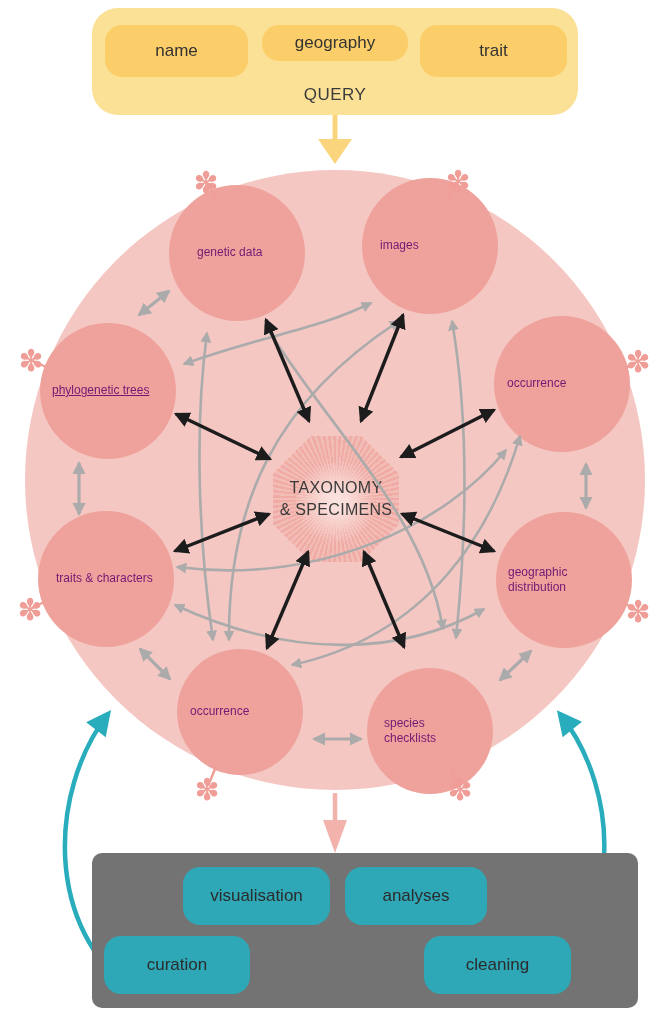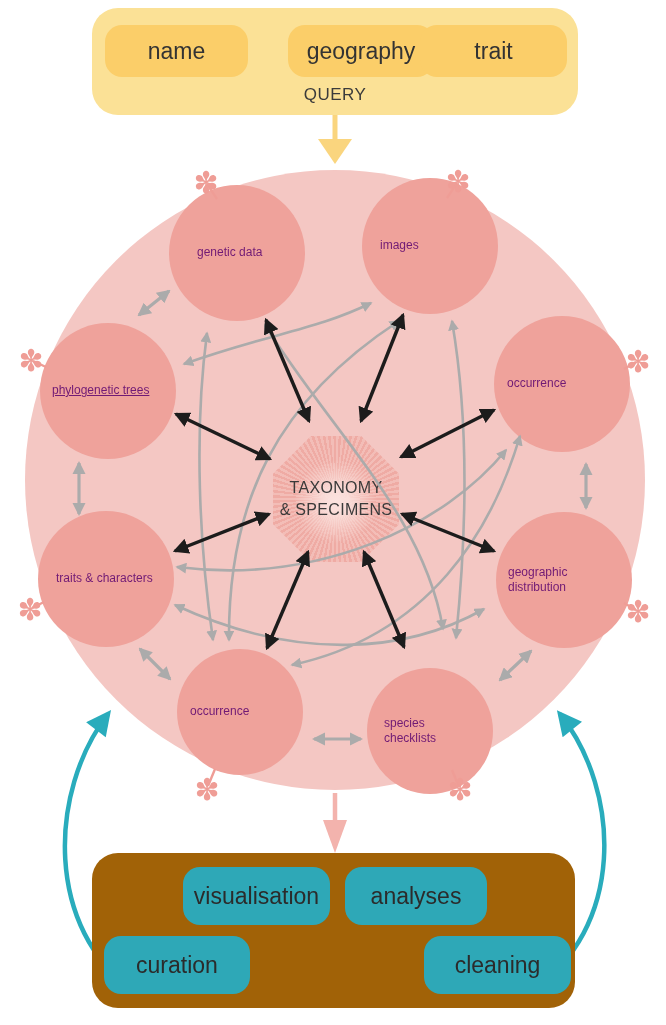--- a/index.html
+++ b/index.html
@@ -3,24 +3,24 @@
 <meta charset="utf-8">
 <style>
   html,body{margin:0;padding:0;background:#ffffff;}
   #stage{
     position:relative;width:666px;height:1025px;background:#ffffff;overflow:hidden;
     font-family:"Liberation Sans", sans-serif;color:#3b3b3b;
   }
   
   .panel{position:absolute;border-radius:26px;}
   #query-panel{left:92px;top:8px;width:486px;height:107px;background:#FBE196;}
-  #process-panel{left:92px;top:853px;width:483px;height:155px;background:#a16207;}
+  #process-panel{left:92px;top:853px;width:546px;height:155px;background:#737373;border-radius:10px;}
   .pill{
     position:absolute;border-radius:17px;display:flex;align-items:center;justify-content:center;
-    font-size:23px;color:#333333;
+    font-size:17px;color:#333333;
   }
   .pill.yellow{background:#FBCE69;}
   .pill.teal{background:#2EA8B7;color:#2b2b2b;}
   .panel-caption{
     position:absolute;left:0;width:100%;text-align:center;font-size:17px;
     letter-spacing:0.5px;color:#3b3b3b;
   }
   
   #hub-circle{
     position:absolute;left:25px;top:170px;width:620px;height:620px;border-radius:50%;
@@ -156,21 +156,21 @@
     <text class="flower" x="30" y="609" text-anchor="middle" dominant-baseline="central">✽</text>
     <text class="flower" x="638" y="611" text-anchor="middle" dominant-baseline="central">✽</text>
     <text class="flower" x="207" y="789" text-anchor="middle" dominant-baseline="central">✽</text>
     <text class="flower" x="460" y="789" text-anchor="middle" dominant-baseline="central">✽</text>
   </svg>
 
   <div id="query-panel" class="panel">
     <div class="pill yellow" style="left:13px;top:17px;width:143px;height:52px;">
       <span>name</span>
     </div>
-    <div class="pill yellow" style="left:170px;top:17px;width:146px;height:52px;margin-left:26px;">
+    <div class="pill yellow" style="left:170px;top:17px;width:146px;height:36px;">
       <span>geography</span>
     </div>
     <div class="pill yellow" style="left:328px;top:17px;width:147px;height:52px;">
       <span>trait</span>
     </div>
     <div class="panel-caption" style="top:77px;">QUERY</div>
   </div>
 
   <div id="process-panel" class="panel">
     <div class="pill teal" style="left:91px;top:14px;width:147px;height:58px;">

